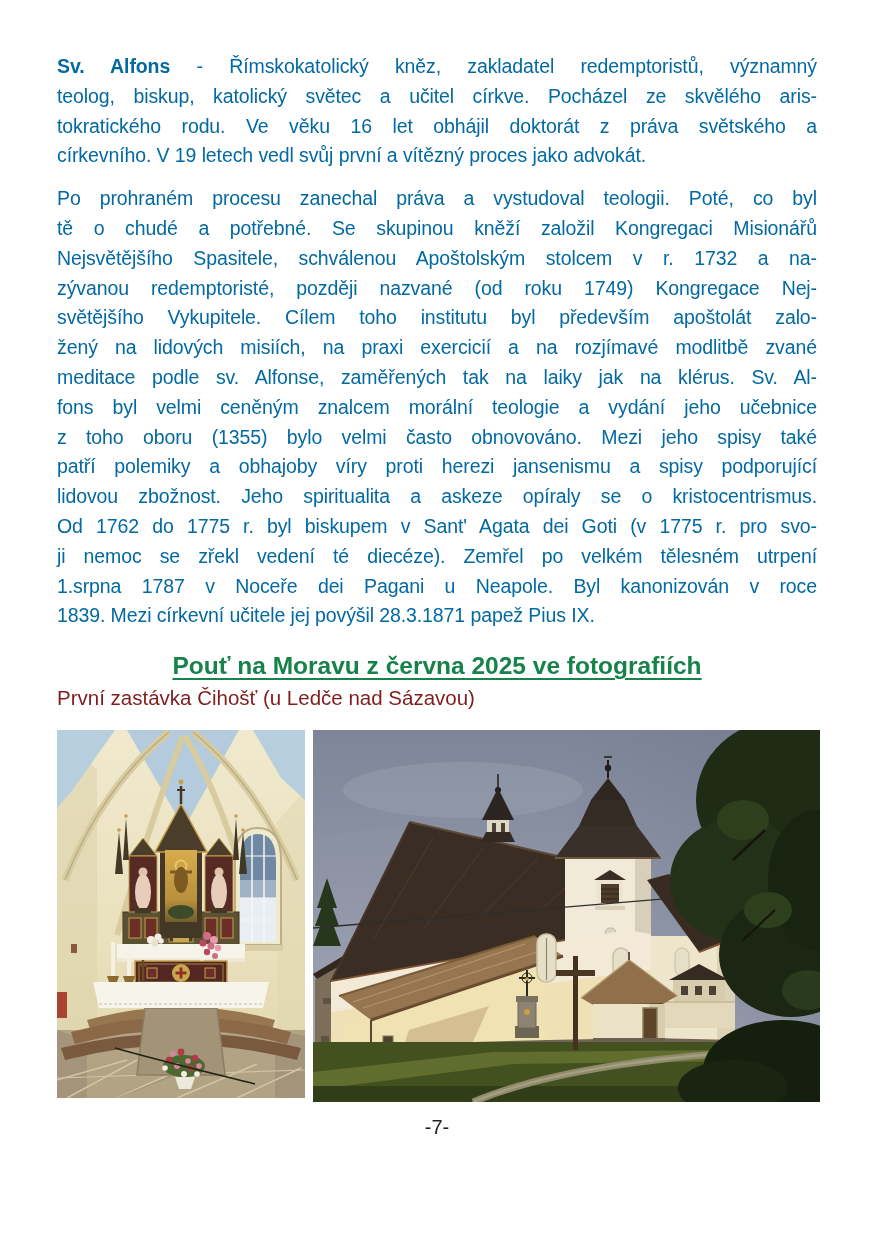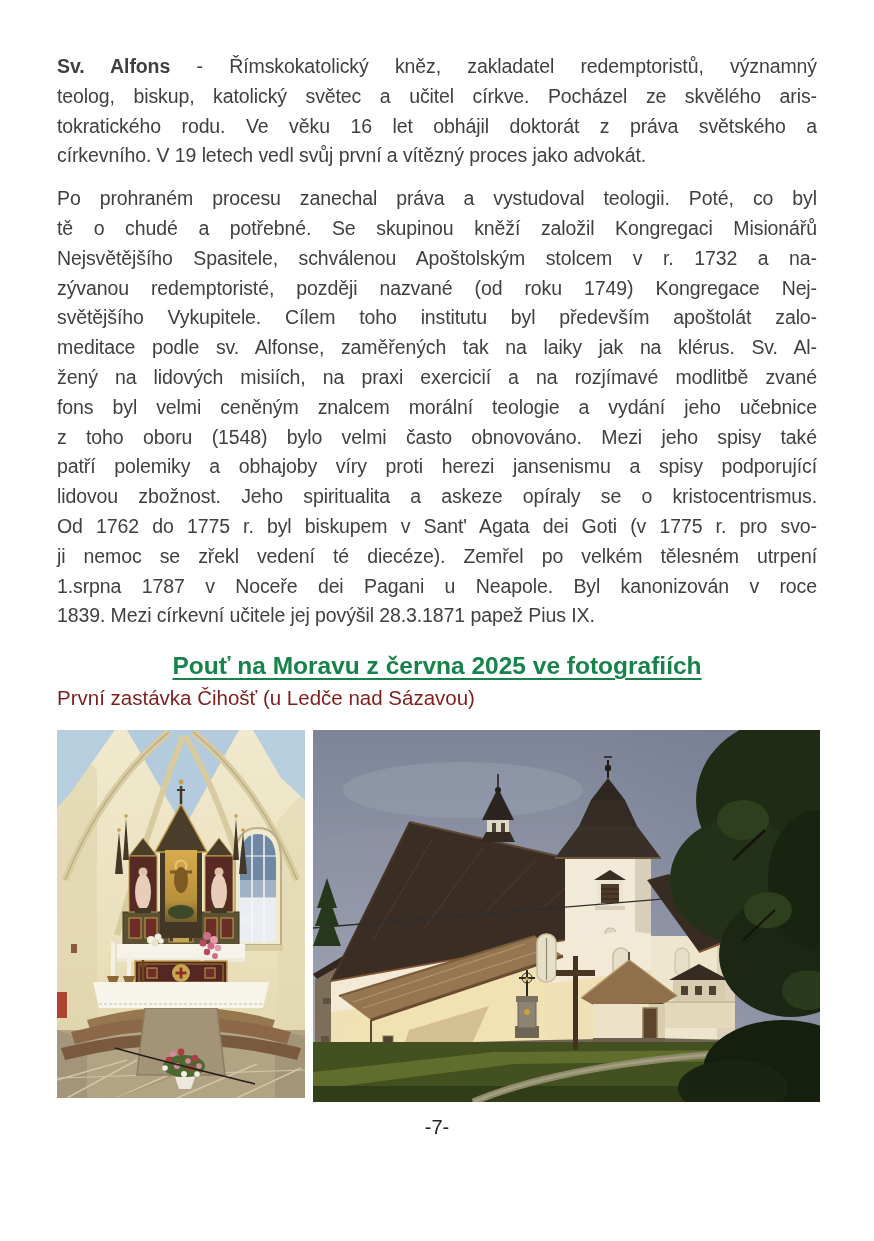--- a/index.html
+++ b/index.html
@@ -1,19 +1,19 @@
 <!DOCTYPE html>
 <html><head>
 <meta charset="utf-8">
 <style>
   html,body{margin:0;padding:0;background:#ffffff;}
   body{width:874px;height:1241px;position:relative;overflow:hidden;
        font-family:"Liberation Sans","DejaVu Sans",sans-serif;color:#3c3c3c;}
   .content{padding:52px 57px 0 57px;}
-  .para{font-size:19.5px;line-height:29.8px;letter-spacing:-0.1px;color:#404040;}
+  .para{font-size:19.5px;line-height:29.8px;letter-spacing:-0.1px;color:#0369a1;}
   .tline{text-align:justify;text-align-last:justify;white-space:normal;}
   .tline.last{text-align-last:left;}
   .bold{font-weight:700;}
   .para + .para{margin-top:13px;}
   h2.heading{margin:18px 0 0 0;text-align:center;font-size:24.5px;font-weight:700;
              color:#17824A;line-height:34px;}
   h2.heading span{text-decoration:underline;text-decoration-thickness:2px;text-underline-offset:4px;}
   .subheading{font-size:20.5px;line-height:30px;color:#7f1d1d;}
   .photo-row{margin-top:17px;display:flex;gap:8px;align-items:flex-start;}
   figure{margin:0;padding:0;line-height:0;}
@@ -34,24 +34,24 @@
       </div>
   </div>
 
   <div class="para">
     <div>
         <div class="tline">Po prohraném procesu zanechal práva a vystudoval teologii. Poté, co byl</div>
         <div class="tline">tě o chudé a potřebné. Se skupinou kněží založil Kongregaci Misionářů</div>
         <div class="tline">Nejsvětějšího Spasitele, schválenou Apoštolským stolcem v r. 1732 a na-</div>
         <div class="tline">zývanou redemptoristé, později nazvané (od roku 1749) Kongregace Nej-</div>
         <div class="tline">světějšího Vykupitele. Cílem toho institutu byl především apoštolát zalo-</div>
+        <div class="tline">žený na lidových misiích, na praxi exercicií a na rozjímavé modlitbě zvané</div>
         <div class="tline">meditace podle sv. Alfonse, zaměřených tak na laiky jak na klérus. Sv. Al-</div>
-        <div class="tline">žený na lidových misiích, na praxi exercicií a na rozjímavé modlitbě zvané</div>
         <div class="tline">fons byl velmi ceněným znalcem morální teologie a vydání jeho učebnice</div>
-        <div class="tline">z toho oboru (1548) bylo velmi často obnovováno. Mezi jeho spisy také</div>
+        <div class="tline">z toho oboru (1355) bylo velmi často obnovováno. Mezi jeho spisy také</div>
         <div class="tline">patří polemiky a obhajoby víry proti herezi jansenismu a spisy podporující</div>
         <div class="tline">lidovou zbožnost. Jeho spiritualita a askeze opíraly se o kristocentrismus.</div>
         <div class="tline">Od 1762 do 1775 r. byl biskupem v Sant' Agata dei Goti (v 1775 r. pro svo-</div>
         <div class="tline">ji nemoc se zřekl vedení té diecéze). Zemřel po velkém tělesném utrpení</div>
         <div class="tline">1.srpna 1787 v Noceře dei Pagani u Neapole. Byl kanonizován v roce</div>
         <div class="tline last">1839. Mezi církevní učitele jej povýšil 28.3.1871 papež Pius IX.</div>
       </div>
   </div>
 
   <h2 class="heading"><span>Pouť na Moravu z června 2025 ve fotografiích</span></h2>

